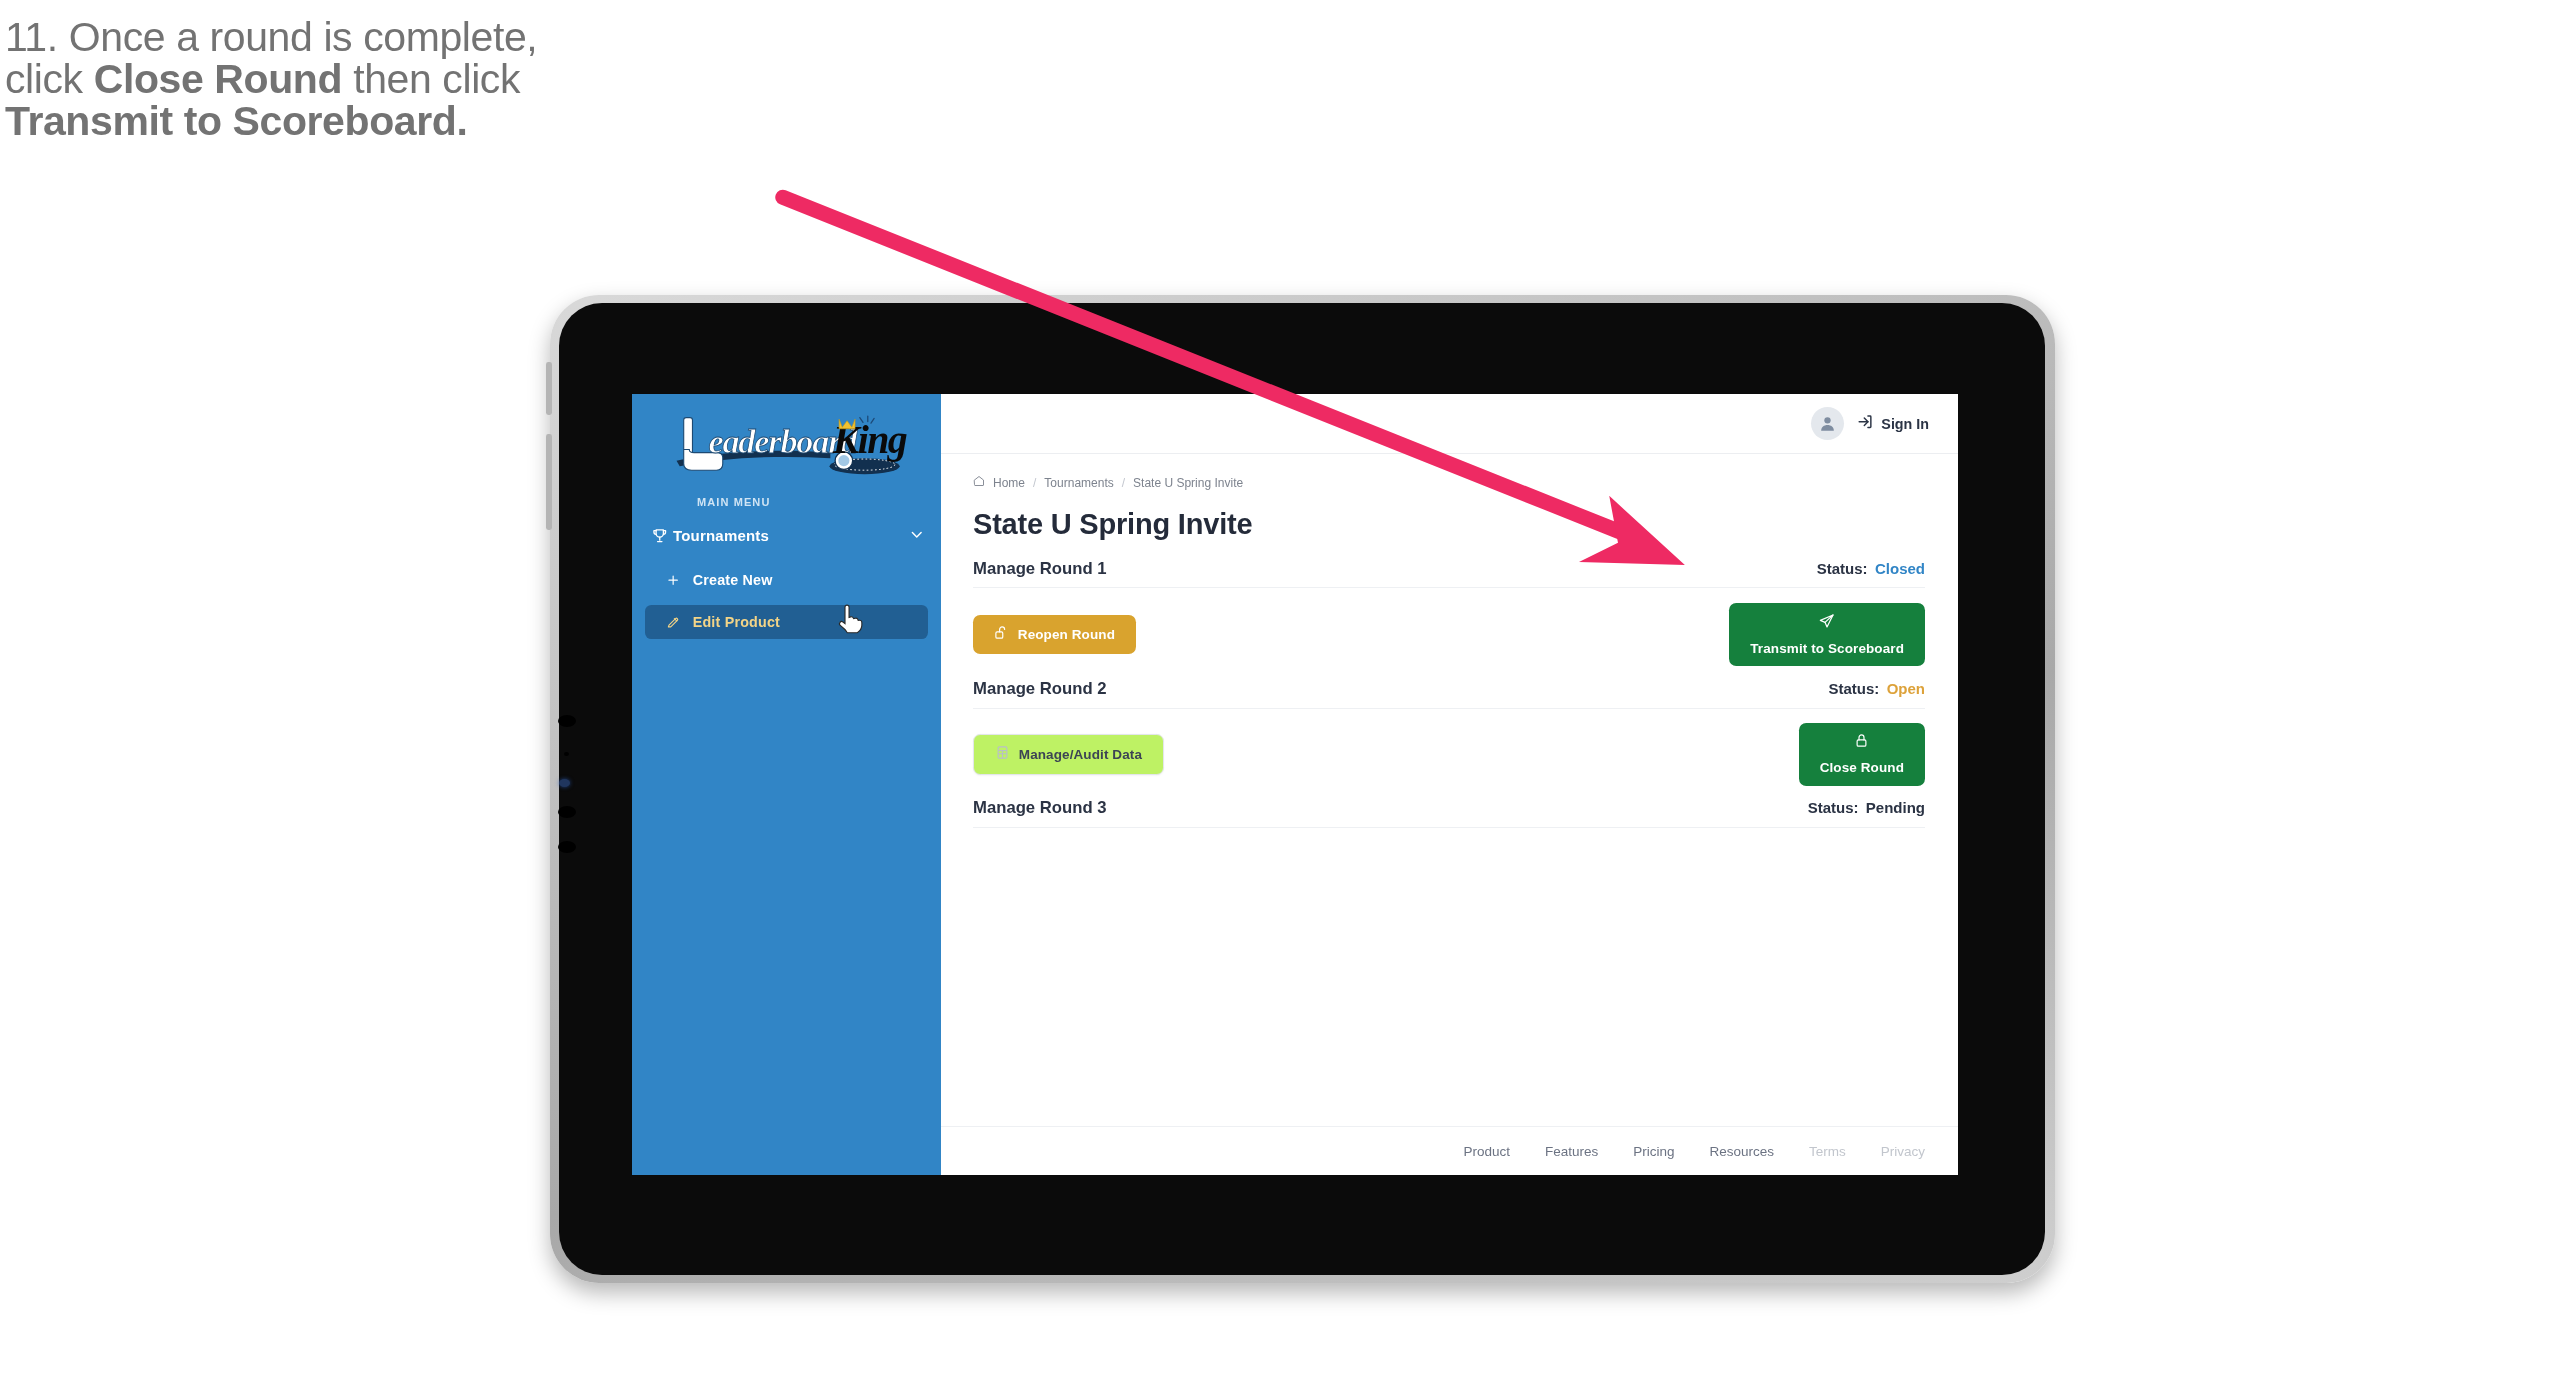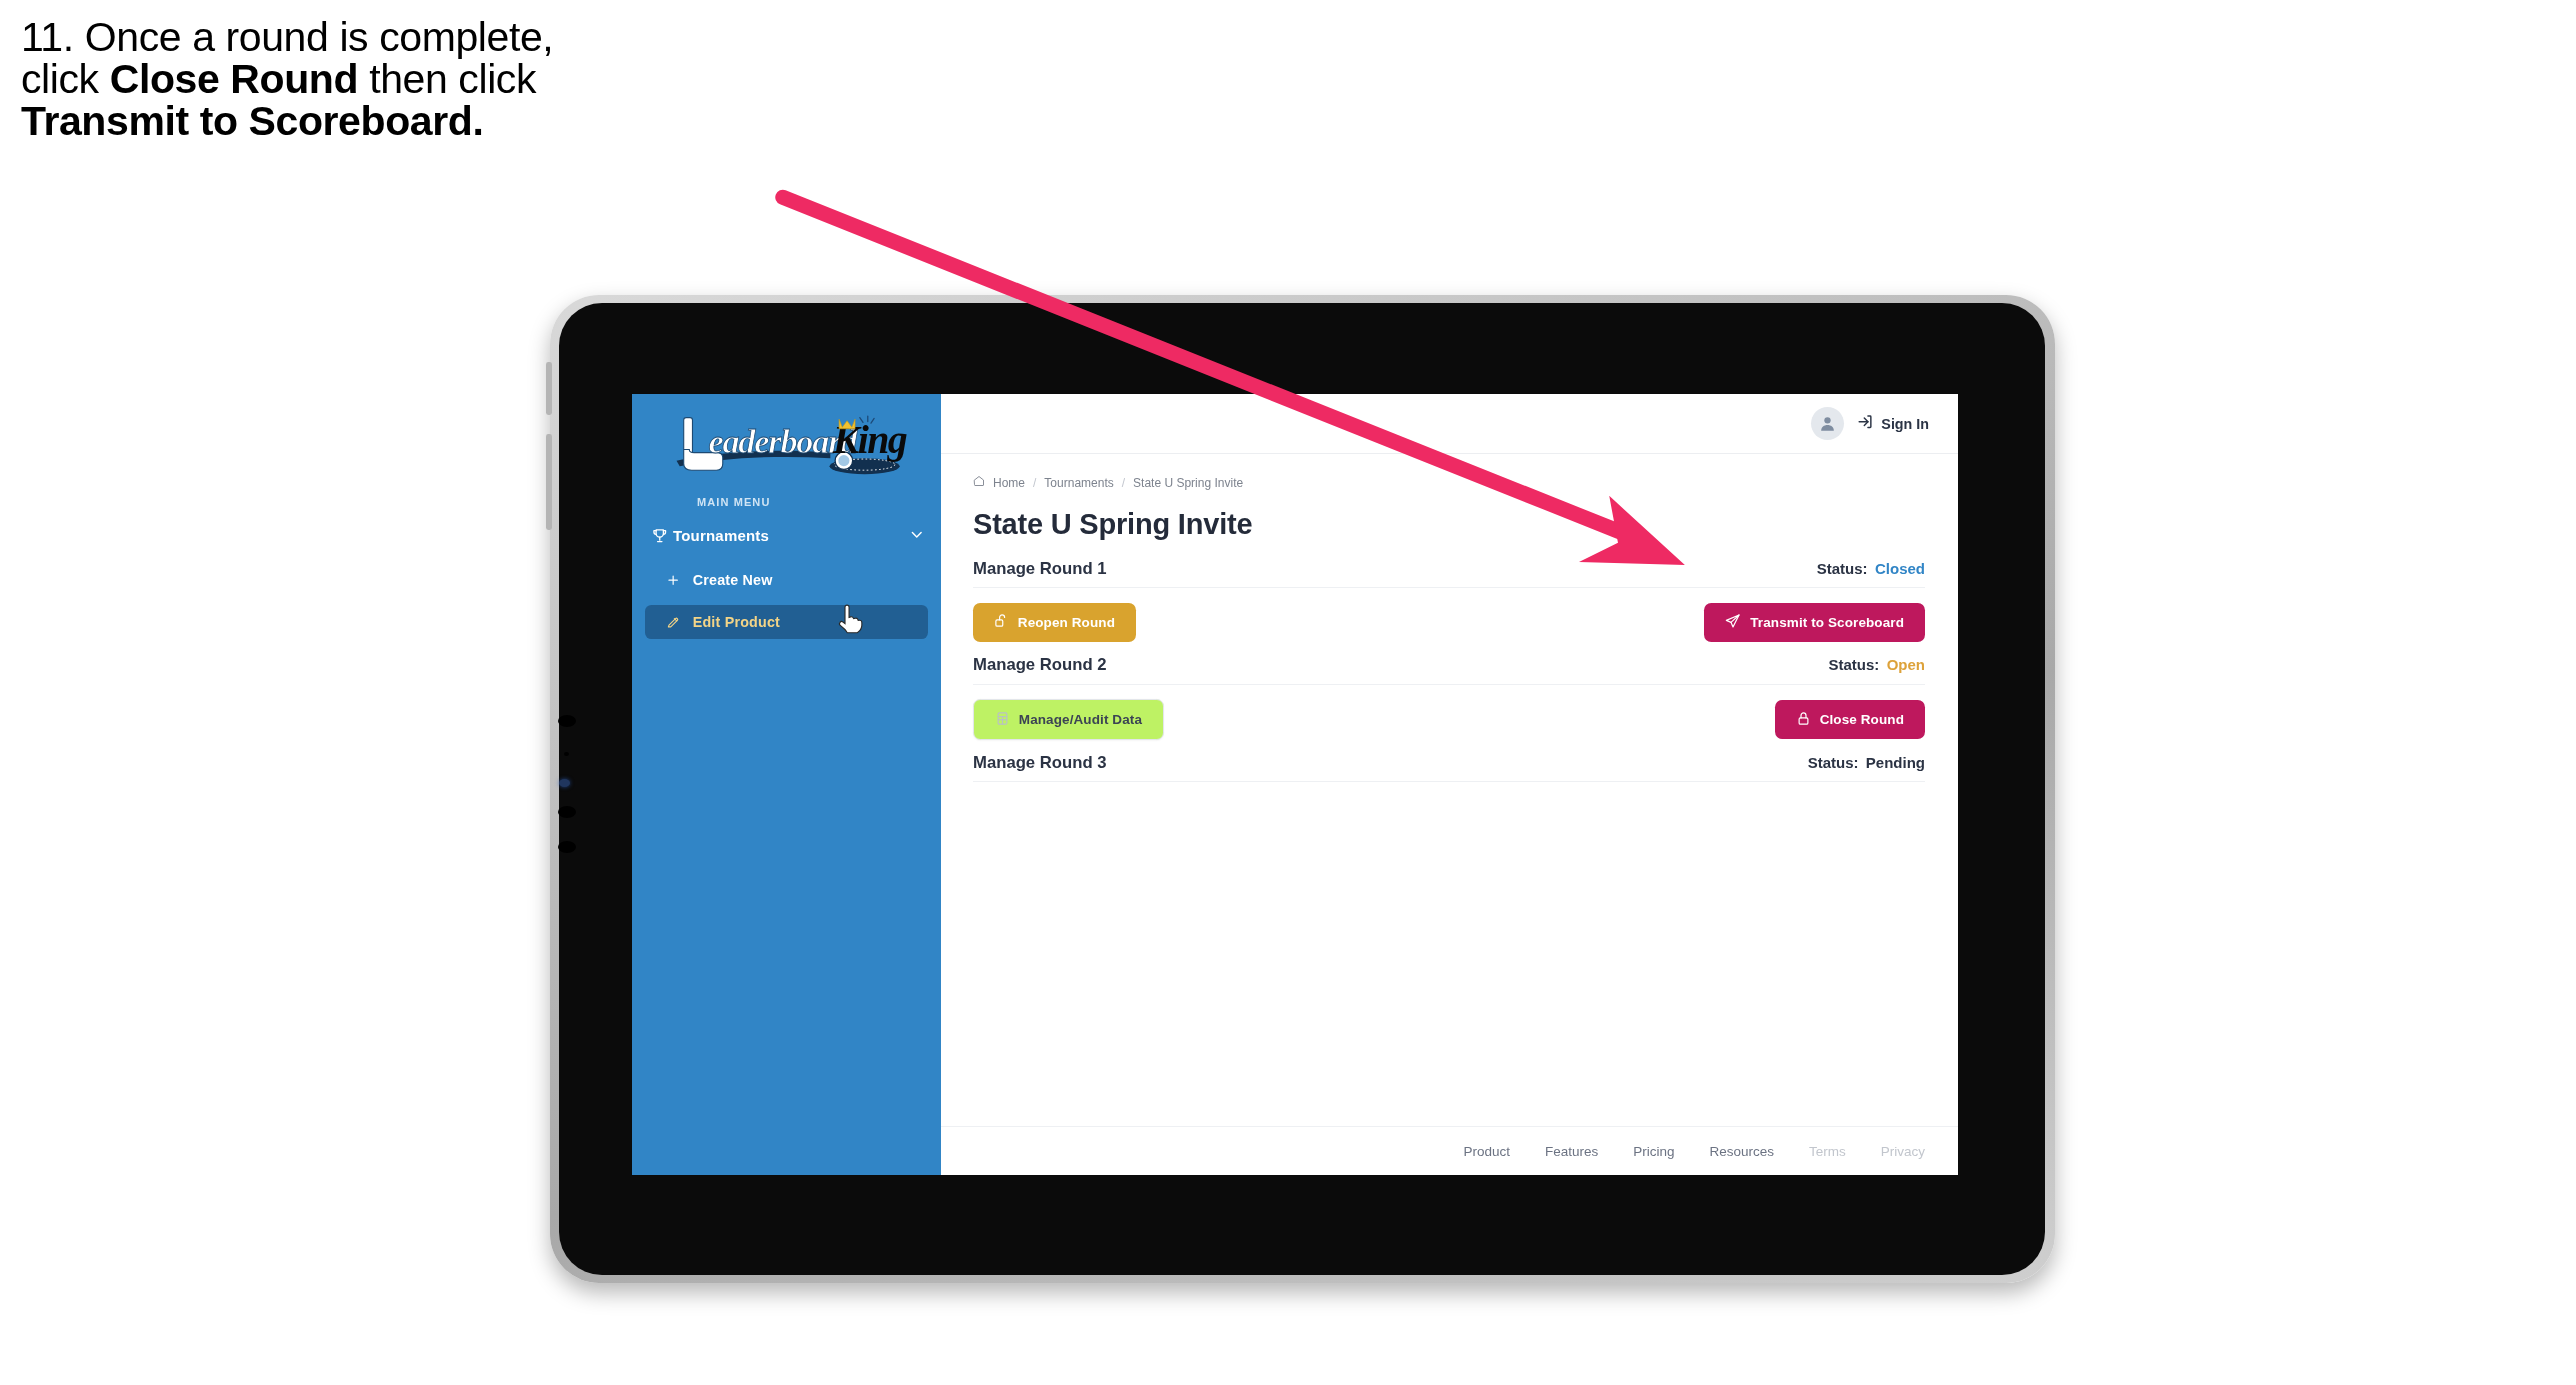--- a/index.html
+++ b/index.html
@@ -7,25 +7,25 @@
     width: 2576px; height: 1386px;
     background: #ffffff;
     font-family: "Liberation Sans", sans-serif;
     overflow: hidden;
   }
   .page { position: relative; width: 2576px; height: 1386px; }
 
   
   .caption {
     position: absolute;
-    left: 21px; top: 16px;
+    left: 5px; top: 16px;
     width: 860px;
     font-size: 41px;
     line-height: 1.03;
-    color: #000000;
+    color: #737373;
     font-weight: 400;
     letter-spacing: -0.4px;
   }
   .caption .b { font-weight: 700; }
   .caption .line { white-space: nowrap; }
 
   
   .arrow-svg {
     position: absolute;
     left: 741px; top: 175px;
@@ -221,21 +221,21 @@
     border-radius: 7.2px;
     font-family: "Liberation Sans", sans-serif;
     font-size: 13.5px;
     font-weight: 700;
     letter-spacing: 0.1px;
     padding: 10.4px 21px;
     cursor: pointer;
     white-space: nowrap;
   }
   .btn-gold { background: #d9a32e; color: #ffffff; }
-  .btn-blue { background: #be185d; color: #ffffff; }
+  .btn-blue { background: #15803d; color: #ffffff; flex-direction: column; }
   .btn-ghost {
     background: #bef264;
     color: #3c4454;
     border: 0.8px solid #e3e6ea;
     box-shadow: 0 0.8px 1.6px rgba(0,0,0,0.04);
   }
   .btn svg { flex: 0 0 auto; }
   .spacer { flex: 1 1 auto; }
 
   .footer {

